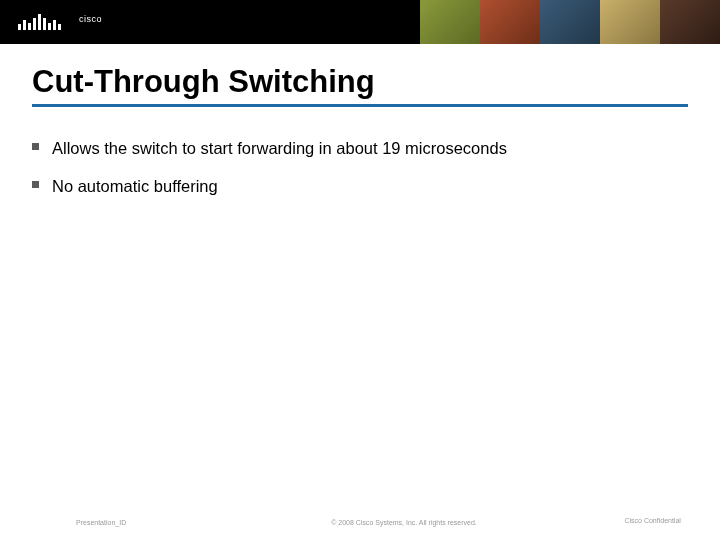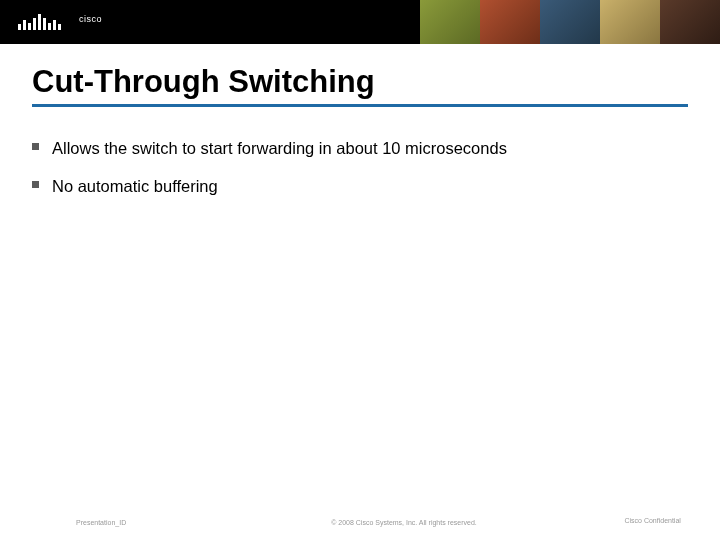--- a/index.html
+++ b/index.html
@@ -142,21 +142,21 @@
     <div class="ps-block ps-b"></div>
     <div class="ps-block ps-c"></div>
     <div class="ps-block ps-d"></div>
     <div class="ps-block ps-e"></div>
   </div>
 </div>
 
 <div class="content">
   <div class="title">Cut-Through Switching</div>
   <ul class="bullets">
-    <li>Allows the switch to start forwarding in about 10 microseconds</li>
+    <li>Allows the switch to start forwarding in about 19 microseconds</li>
     <li>No automatic buffering</li>
   </ul>
 </div>
 
 <div class="footer">
   <span>Presentation_ID</span>
   <span class="center">© 2008 Cisco Systems, Inc. All rights reserved.</span>
   <span class="right-group">
     <span>Cisco Confidential</span>
     <span class="page-num">19</span>

